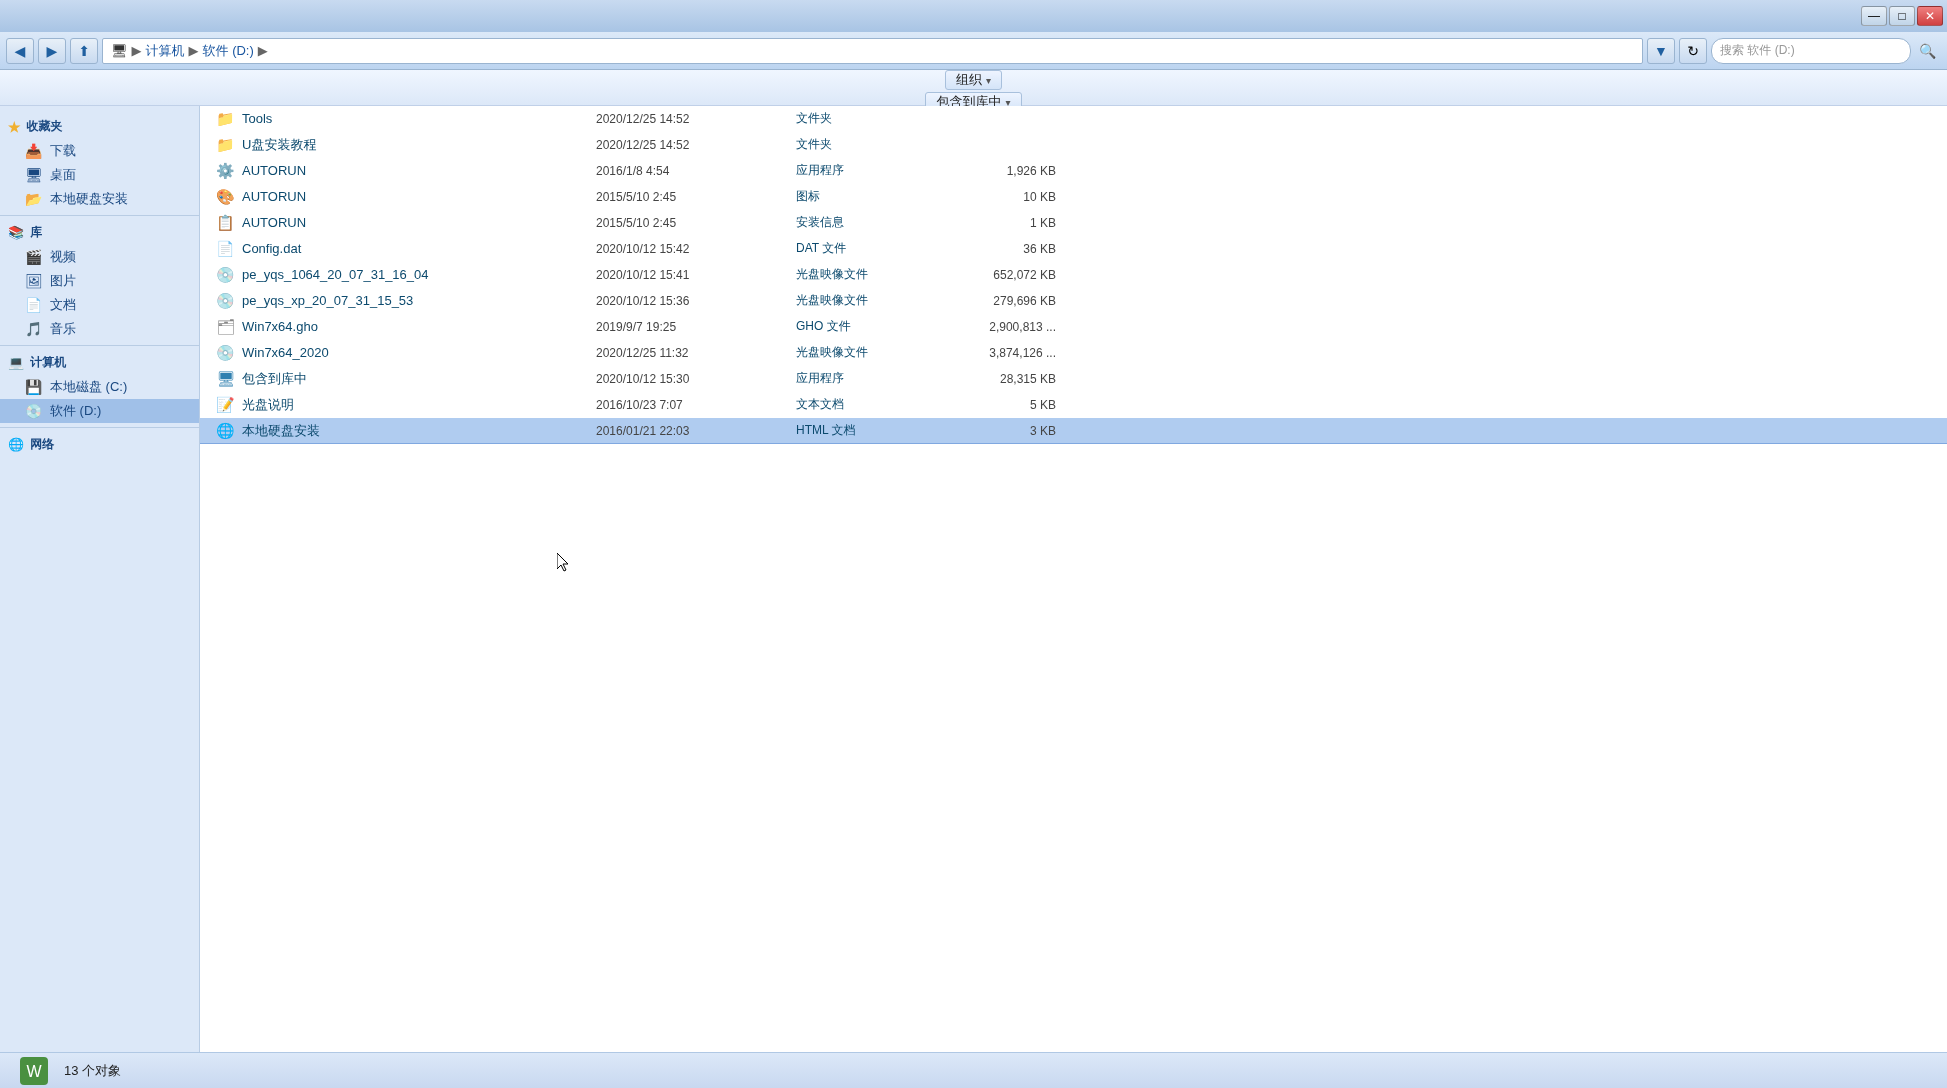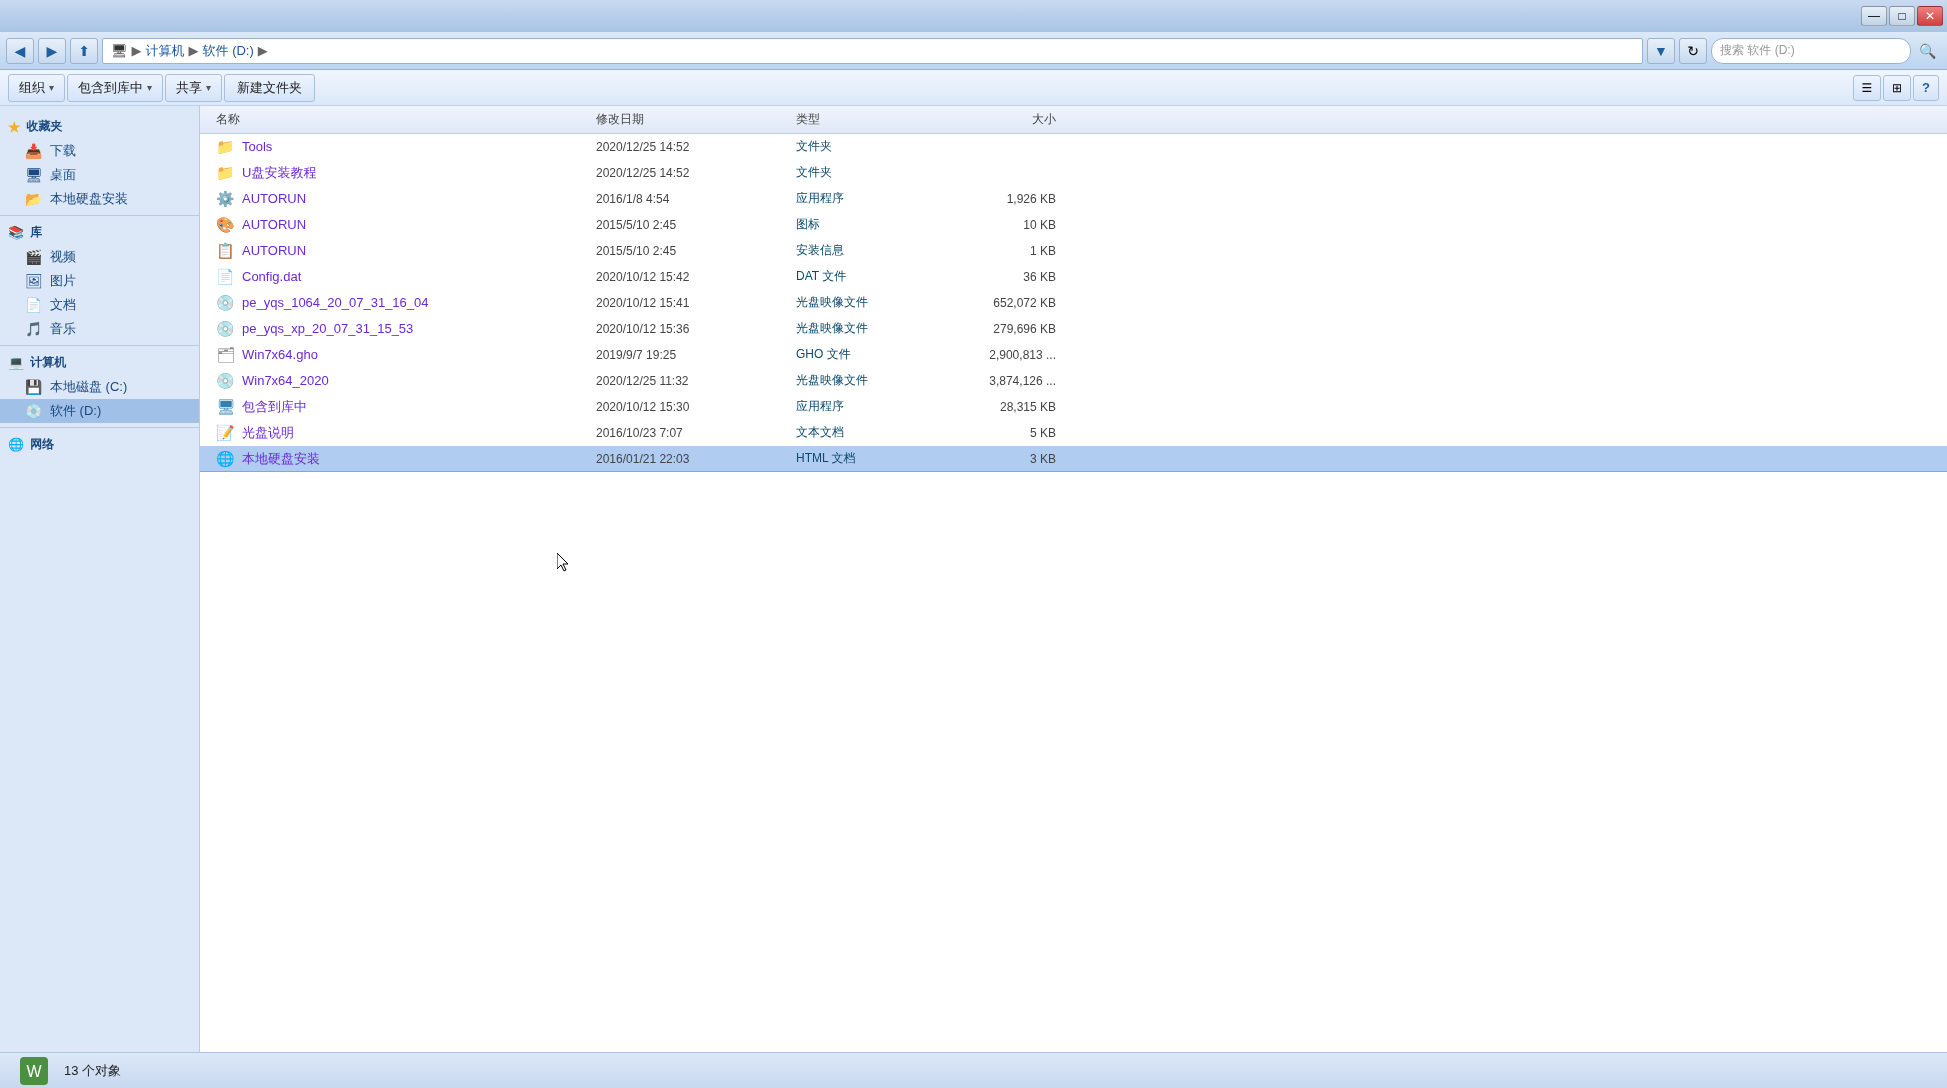--- a/index.html
+++ b/index.html
@@ -116,20 +116,21 @@
 
     
     .toolbar {
       height: 36px;
       background: linear-gradient(to bottom, #f0f6ff, #dce8f8);
       display: flex;
       align-items: center;
       padding: 0 8px;
       gap: 2px;
       border-bottom: 1px solid #c0d0e8;
+      flex-direction: column;
     }
     .toolbar-btn {
       height: 28px;
       padding: 0 10px;
       background: linear-gradient(to bottom, #eef4ff, #d4e4f8);
       border: 1px solid #a8c0dc;
       border-radius: 3px;
       display: flex;
       align-items: center;
       gap: 4px;
@@ -287,21 +288,21 @@
       margin-right: 6px;
       display: flex;
       align-items: center;
       justify-content: center;
       font-size: 15px;
       flex-shrink: 0;
     }
     .file-name {
       width: 354px;
       font-size: 13px;
-      color: #6d28d9;
+      color: #0c4a6e;
       overflow: hidden;
       text-overflow: ellipsis;
       white-space: nowrap;
     }
     .file-date {
       width: 200px;
       font-size: 12px;
       color: #444;
     }
     .file-type {
@@ -480,26 +481,20 @@
     <div class="sidebar-section">
       <div class="sidebar-header">
         <span class="folder-icon">🌐</span>
         <span>网络</span>
       </div>
     </div>
   </div>
 
   <div class="main-panel">
 
-    <div class="column-headers">
-      <div class="col-header col-name">名称</div>
-      <div class="col-header col-date">修改日期</div>
-      <div class="col-header col-type">类型</div>
-      <div class="col-header col-size">大小</div>
-    </div>
 
     <div class="file-list">
       <div class="file-list-inner" id="file-list-inner">
       <div class="file-row">
     <div class="file-icon" style="color:#f0c040">📁</div>
     <div class="file-name">Tools</div>
     <div class="file-date">2020/12/25 14:52</div>
     <div class="file-type">文件夹</div>
     <div class="file-size"></div>
   </div>

